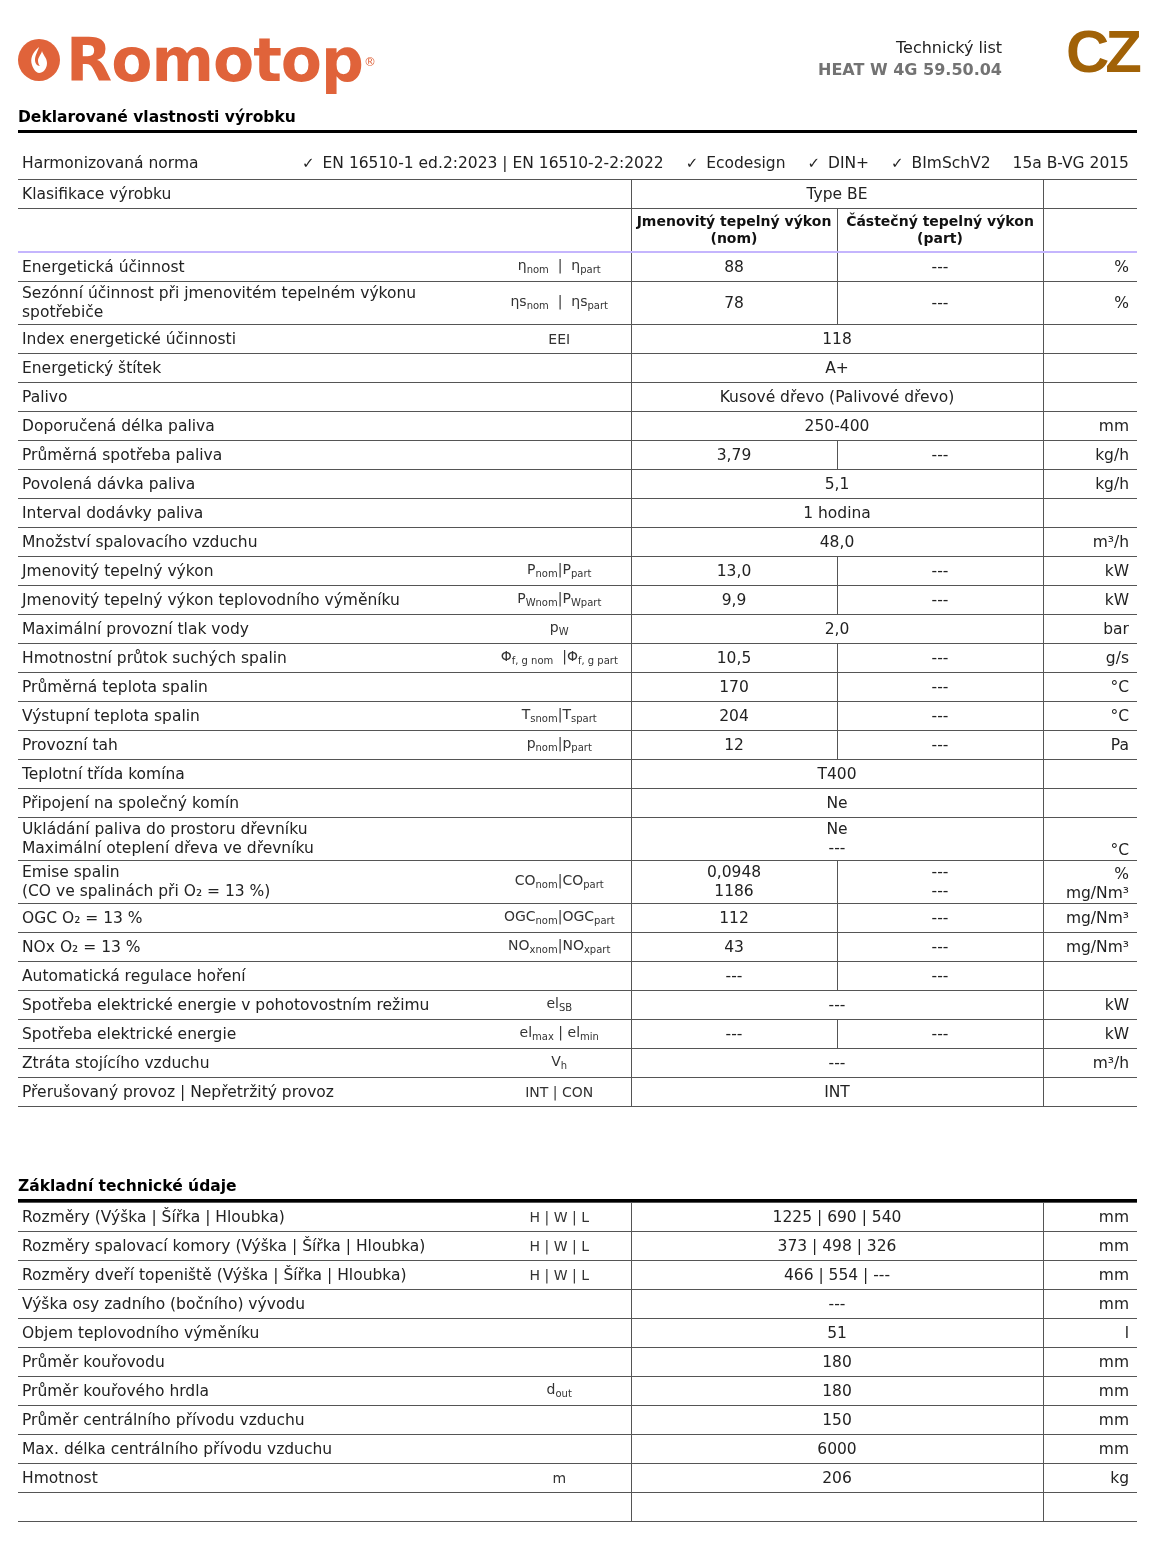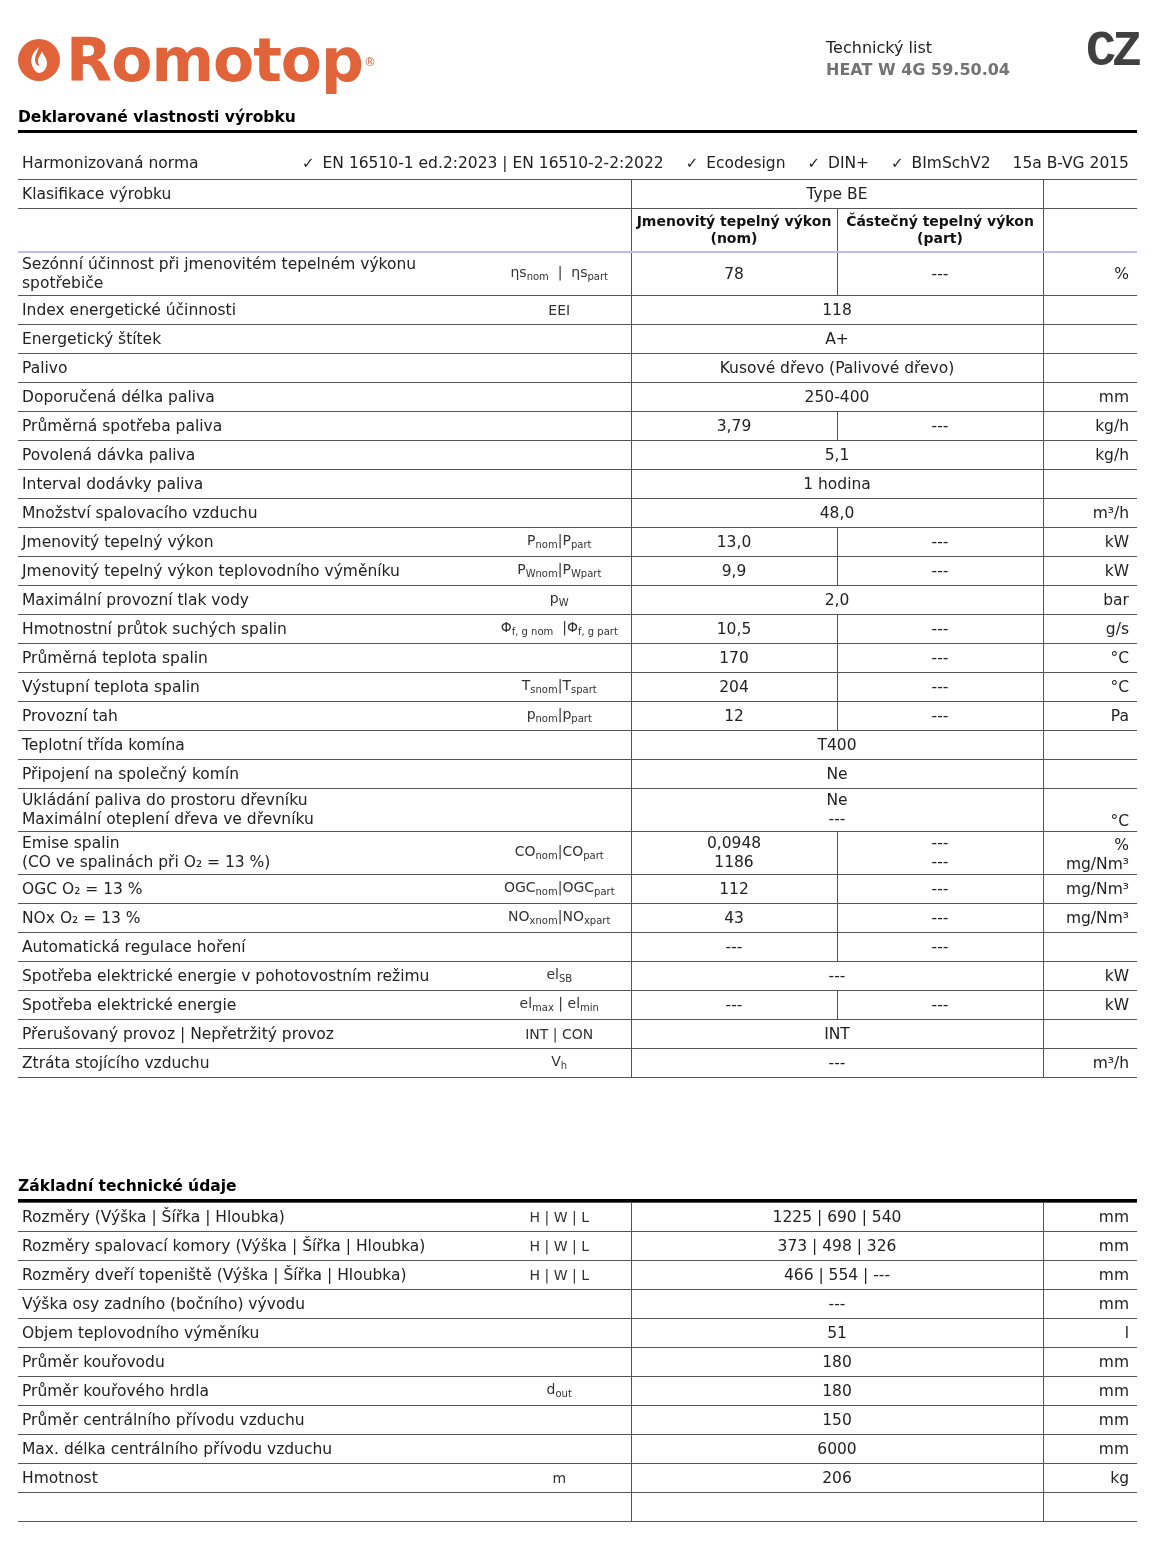--- a/index.html
+++ b/index.html
@@ -2,24 +2,24 @@
 <html><head>
 <meta charset="utf-8">
 <style>
   html, body { margin: 0; padding: 0; background: #ffffff; }
   body { width: 1156px; height: 1544px; position: relative; font-family: "DejaVu Sans", sans-serif; color: #1a1a1a; overflow: hidden; }
   .logo { position: absolute; left: 18px; top: 36px; display: flex; align-items: center; }
   .logo-mark { width: 42px; height: 42px; border-radius: 50%; background: #e0633a; position: relative; margin-right: 6px; }
   .logo-mark svg { position: absolute; left: 0; top: 0; }
   .logo-text { font-family: "DejaVu Sans", sans-serif; font-weight: bold; font-size: 60px; color: #e0633a; letter-spacing: -1px; line-height: 48px; }
   .logo-reg { font-size: 12px; color: #e0633a; vertical-align: top; position: relative; top: 2px; margin-left: 1px; }
-  .doc-head { position: absolute; right: 146px; top: 37px; }
+  .doc-head { position: absolute; right: 154px; top: 37px; text-align: right; }
   .doc-type { font-size: 16px; color: #222; line-height: 22px; }
   .doc-model { font-size: 16px; font-weight: bold; color: #737373; line-height: 22px; }
-  .lang { position: absolute; right: 18px; top: 16px; font-size: 50px; font-weight: bold; color: #404040; letter-spacing: -4px; line-height: 72px; font-family: Liberation Mono, monospace; }
+  .lang { position: absolute; right: 18px; top: 16px; font-size: 60px; font-weight: bold; color: #a16207; letter-spacing: -4px; line-height: 72px; font-family: Liberation Sans, sans-serif; }
   .section-title { position: absolute; left: 18px; font-size: 15.5px; font-weight: bold; color: #000; }
   .rule-thick { position: absolute; left: 18px; width: 1119px; height: 3px; background: #000; }
   .norm-row { position: absolute; left: 18px; top: 142px; width: 1119px; height: 30px; display: flex; align-items: flex-end; font-size: 15.5px; color: #222; }
   .norm-label { width: 280px; padding-left: 4px; }
   .norm-items { flex: 1; display: flex; justify-content: space-between; align-items: center; padding-right: 8px; }
   .norm-item { display: inline-flex; align-items: center; white-space: nowrap; }
   .check { font-size: 15px; margin-right: 8px; font-weight: bold; }
   table.spec { position: absolute; left: 18px; width: 1119px; border-collapse: collapse; table-layout: fixed; font-size: 15.5px; color: #222; }
   table.spec td { border-top: 1.5px solid #555; border-bottom: 1.5px solid #555; padding: 0 4px; height: 28px; vertical-align: middle; line-height: 19px; }
   table.spec td.c-label { border-right: none; }
@@ -93,20 +93,35 @@
       <td class="c-val" colspan="2">Type BE</td>
       <td class="c-unit"></td>
     </tr>
     <tr class="thick-bottom two-line">
       <td class="c-label"></td>
       <td class="c-sym"></td>
       <td class="c-val hdr">Jmenovitý tepelný výkon (nom)</td>
       <td class="c-val hdr">Částečný tepelný výkon (part)</td>
       <td class="c-unit"></td>
     </tr>
+  <tr>
+        <td class="c-label">
+          <div>Energetická účinnost</div>
+        </td>
+        <td class="c-sym">η<sub>nom</sub> &nbsp;|&nbsp; η<sub>part</sub></td>
+        <td class="c-val">
+          <div>88</div>
+        </td>
+        <td class="c-val">
+          <div>---</div>
+        </td>
+        <td class="c-unit">
+          <div>%</div>
+        </td>
+      </tr>
       <tr class="two-line">
         <td class="c-label">
           <div>Sezónní účinnost při jmenovitém tepelném výkonu spotřebiče</div>
         </td>
         <td class="c-sym">ηs<sub>nom</sub> &nbsp;|&nbsp; ηs<sub>part</sub></td>
         <td class="c-val">
           <div>78</div>
         </td>
         <td class="c-val">
           <div>---</div>
@@ -441,40 +456,40 @@
         </td>
         <td class="c-val">
           <div>---</div>
         </td>
         <td class="c-unit">
           <div>kW</div>
         </td>
       </tr>
       <tr>
         <td class="c-label">
+          <div>Ztráta stojícího vzduchu</div>
+        </td>
+        <td class="c-sym">V<sub>h</sub></td>
+        <td class="c-val" colspan="2">
+          <div>---</div>
+        </td>
+        <td class="c-unit">
+          <div>m³/h</div>
+        </td>
+      </tr>
+      <tr>
+        <td class="c-label">
           <div>Přerušovaný provoz | Nepřetržitý provoz</div>
         </td>
         <td class="c-sym">INT | CON</td>
         <td class="c-val" colspan="2">
           <div>INT</div>
         </td>
         <td class="c-unit">
           <div></div>
-        </td>
-      </tr>
-      <tr>
-        <td class="c-label">
-          <div>Ztráta stojícího vzduchu</div>
-        </td>
-        <td class="c-sym">V<sub>h</sub></td>
-        <td class="c-val" colspan="2">
-          <div>---</div>
-        </td>
-        <td class="c-unit">
-          <div>m³/h</div>
         </td>
       </tr>
     </tbody>
 </table>
 
 <div class="section-title" id="basic-title" style="top:1177px;">Základní technické údaje</div>
 <div class="rule-thick" style="top:1199px;"></div>
 
 <table class="spec" id="basic-table" style="top:1202px;">
   <colgroup>

